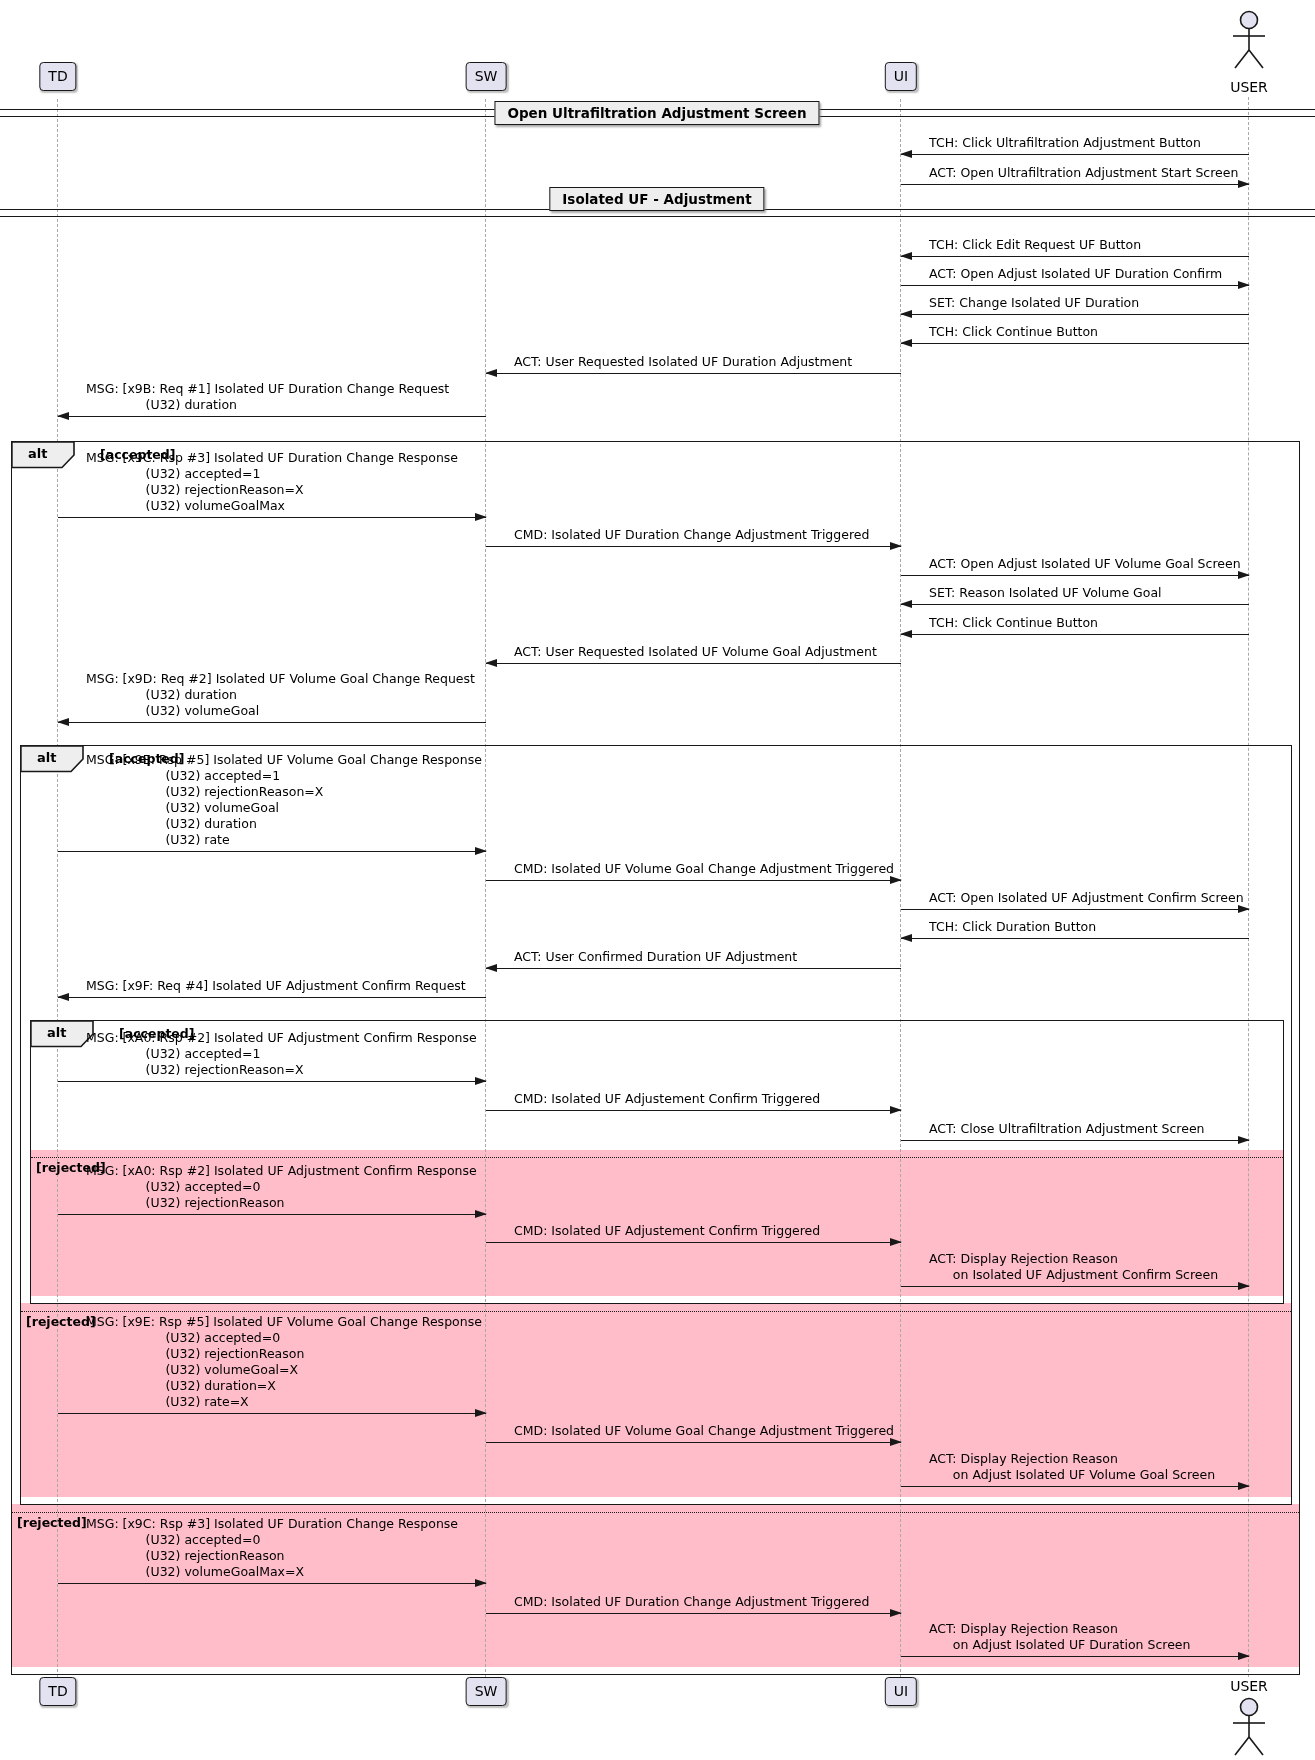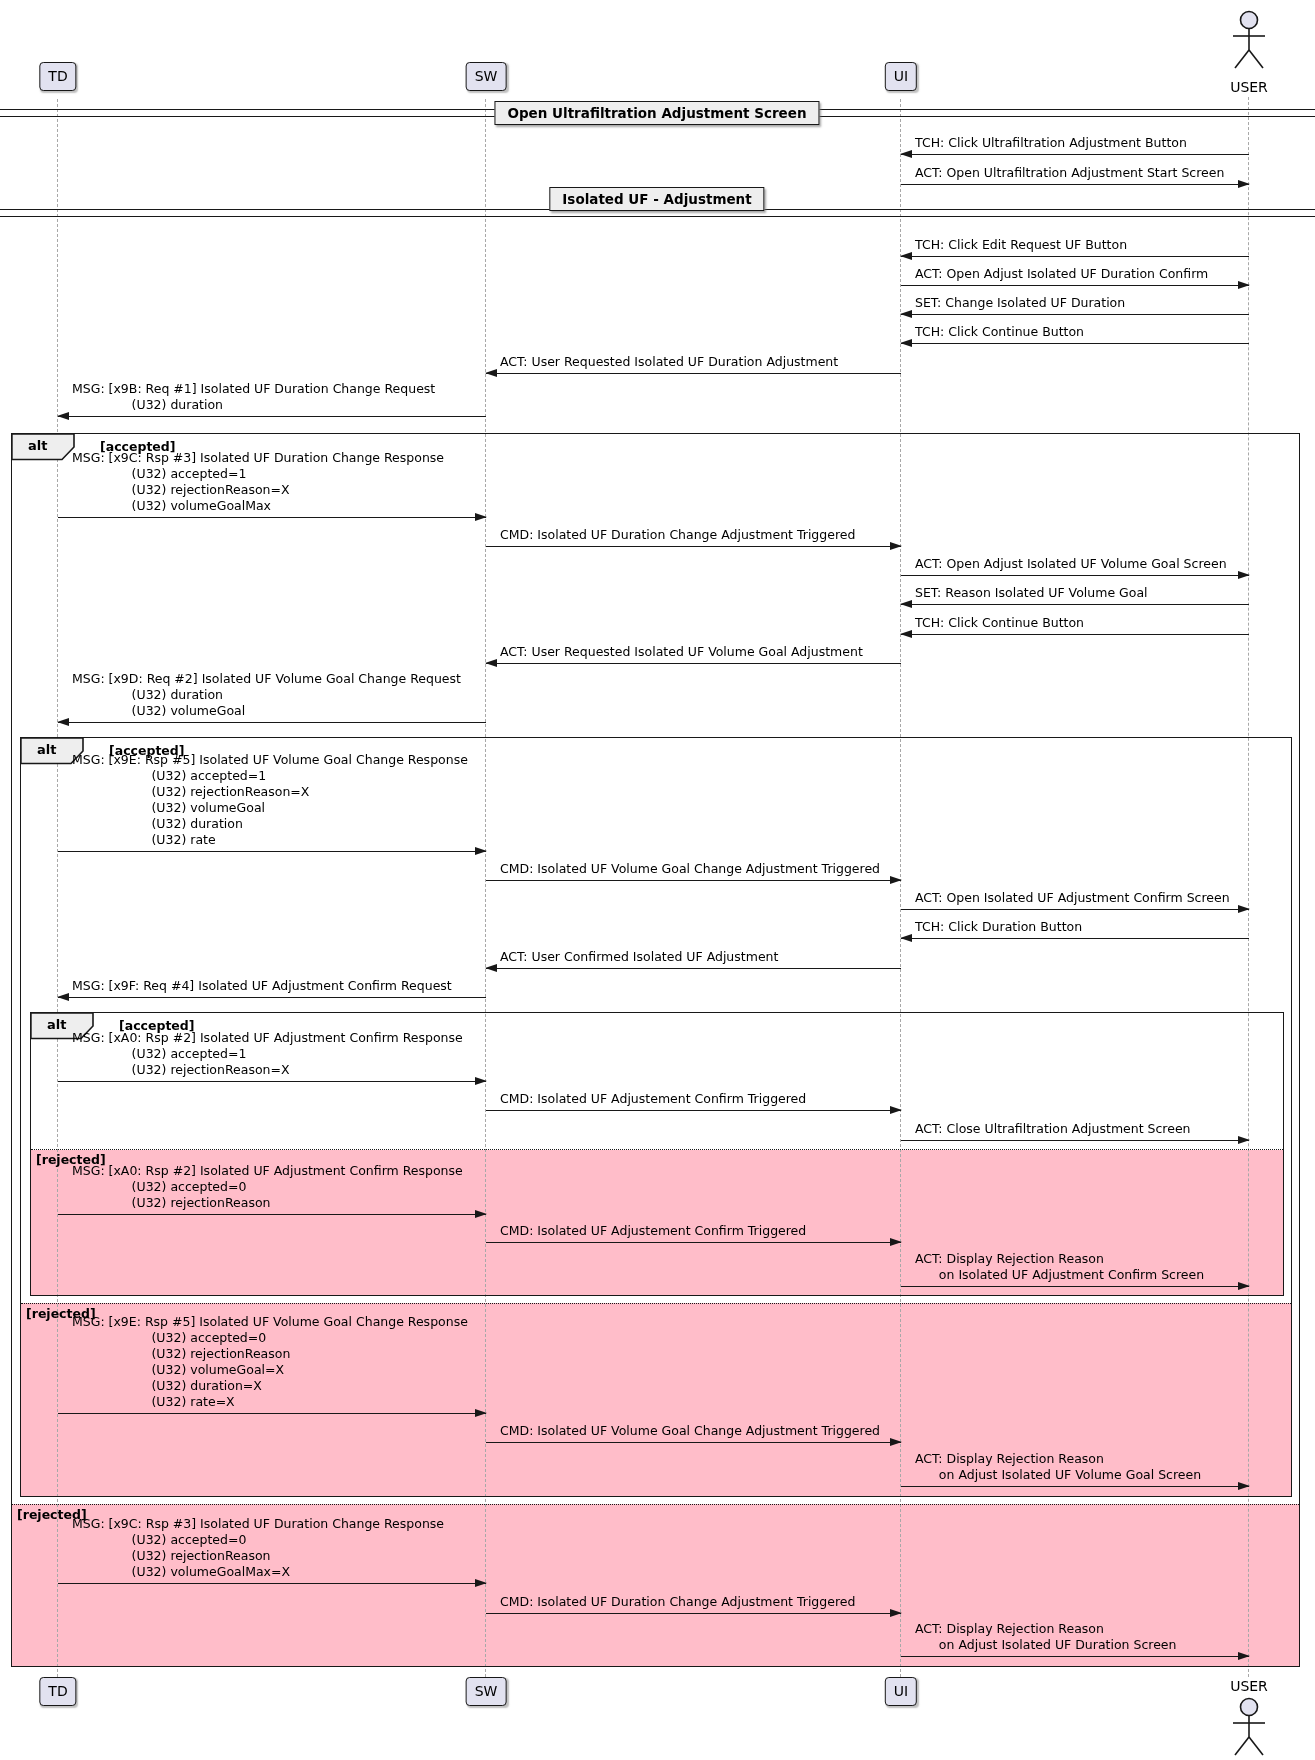--- a/index.html
+++ b/index.html
@@ -15,33 +15,33 @@
         box-shadow:1.5px 1.5px 1.5px rgba(140,140,140,.55);}
   .actor-label{position:absolute;transform:translateX(-50%);font-size:14px;z-index:5;width:max-content;}
   .actor-svg{position:absolute;z-index:5;}
   
   .divline{position:absolute;left:0;width:1315px;height:6px;border-top:1.6px solid #181818;
            border-bottom:1.6px solid #181818;z-index:3;}
   .divbox{position:absolute;left:657px;transform:translate(-50%,-50%);background:#EEEEEE;
           border:1.8px solid #181818;padding:3px 12px;font-weight:bold;font-size:13.5px;z-index:4;
           box-shadow:2px 2px 2px rgba(120,120,120,.65);width:max-content;}
   
-  .frag{position:absolute;border:1.7px solid #181818;z-index:3;}
+  .frag{position:absolute;border:1.7px solid #181818;z-index:3;margin-top:8px;}
   .pent{position:absolute;left:-1px;top:-1px;}
   .altkw{position:absolute;left:16px;top:4px;font-weight:bold;font-size:13px;z-index:4;}
   .guard{position:absolute;left:88px;top:5px;font-weight:bold;font-size:12.5px;z-index:4;width:max-content;}
   .fsep{position:absolute;left:0;right:0;border-top:1.7px dotted #181818;z-index:4;}
   .rej{position:absolute;left:5px;font-weight:bold;font-size:12.5px;z-index:4;width:max-content;}
   
   .msg{position:absolute;height:0;z-index:4;}
   .mline{position:absolute;left:0;right:0;top:-1px;border-top:1.5px solid #181818;}
   .head{position:absolute;width:0;height:0;top:-5.5px;}
   .hl{left:-1px;border-right:12px solid #181818;border-top:4.5px solid transparent;border-bottom:4.5px solid transparent;}
   .hr{right:-1px;border-left:12px solid #181818;border-top:4.5px solid transparent;border-bottom:4.5px solid transparent;}
-  .mlabel{position:absolute;left:14px;bottom:4px;white-space:pre-wrap;width:max-content;
+  .mlabel{position:absolute;left:28px;bottom:4px;white-space:pre-wrap;width:max-content;
           font-size:12.5px;line-height:16px;}
 </style>
 </head>
 <body>
 
 <div id="canvas">
 
   <div class="pink" style="left:30px;top:1150px;width:1254px;height:146px"></div>
   <div class="pink" style="left:20px;top:1303px;width:1272px;height:194px"></div>
   <div class="pink" style="left:11px;top:1504px;width:1289px;height:163px"></div>
@@ -200,21 +200,21 @@
       <div class="mlabel">ACT: Open Isolated UF Adjustment Confirm Screen</div>
     </div>
   <div class="msg" style="left:901px;top:939px;width:348px">
       <div class="mline"></div>
       <div class="head hl"></div>
       <div class="mlabel">TCH: Click Duration Button</div>
     </div>
   <div class="msg" style="left:486px;top:969px;width:415px">
       <div class="mline"></div>
       <div class="head hl"></div>
-      <div class="mlabel">ACT: User Confirmed Isolated UF Adjustment</div>
+      <div class="mlabel">ACT: User Confirmed Duration UF Adjustment</div>
     </div>
   <div class="msg" style="left:58px;top:998px;width:428px">
       <div class="mline"></div>
       <div class="head hl"></div>
       <div class="mlabel">MSG: [x9F: Req #4] Isolated UF Adjustment Confirm Request</div>
     </div>
   <div class="msg" style="left:58px;top:1082px;width:428px">
       <div class="mline"></div>
       <div class="head hr"></div>
       <div class="mlabel">MSG: [xA0: Rsp #2] Isolated UF Adjustment Confirm Response

